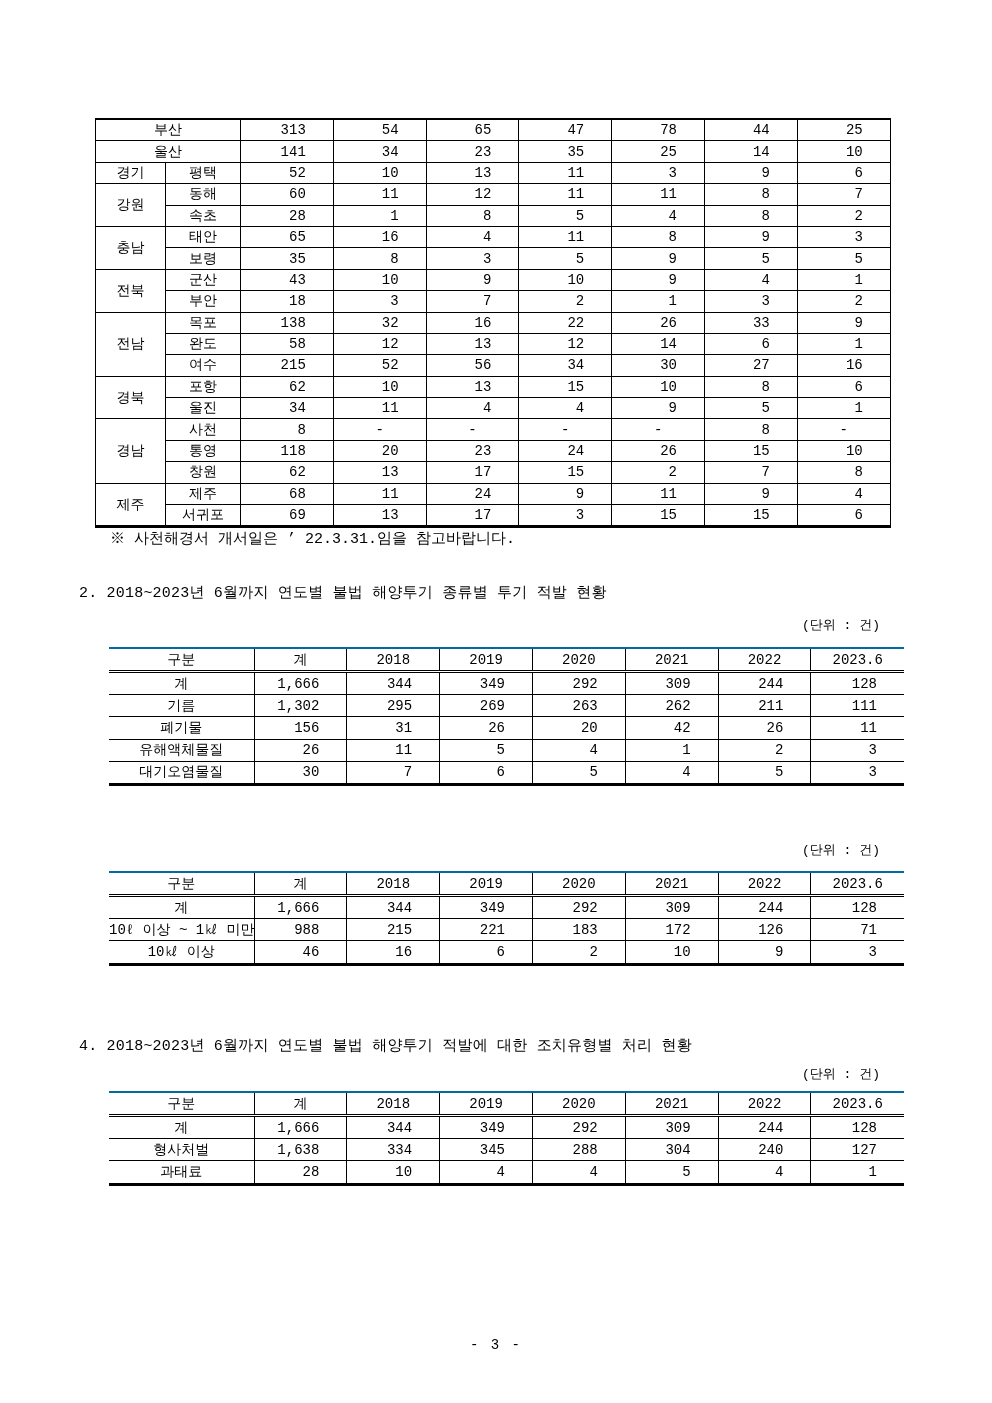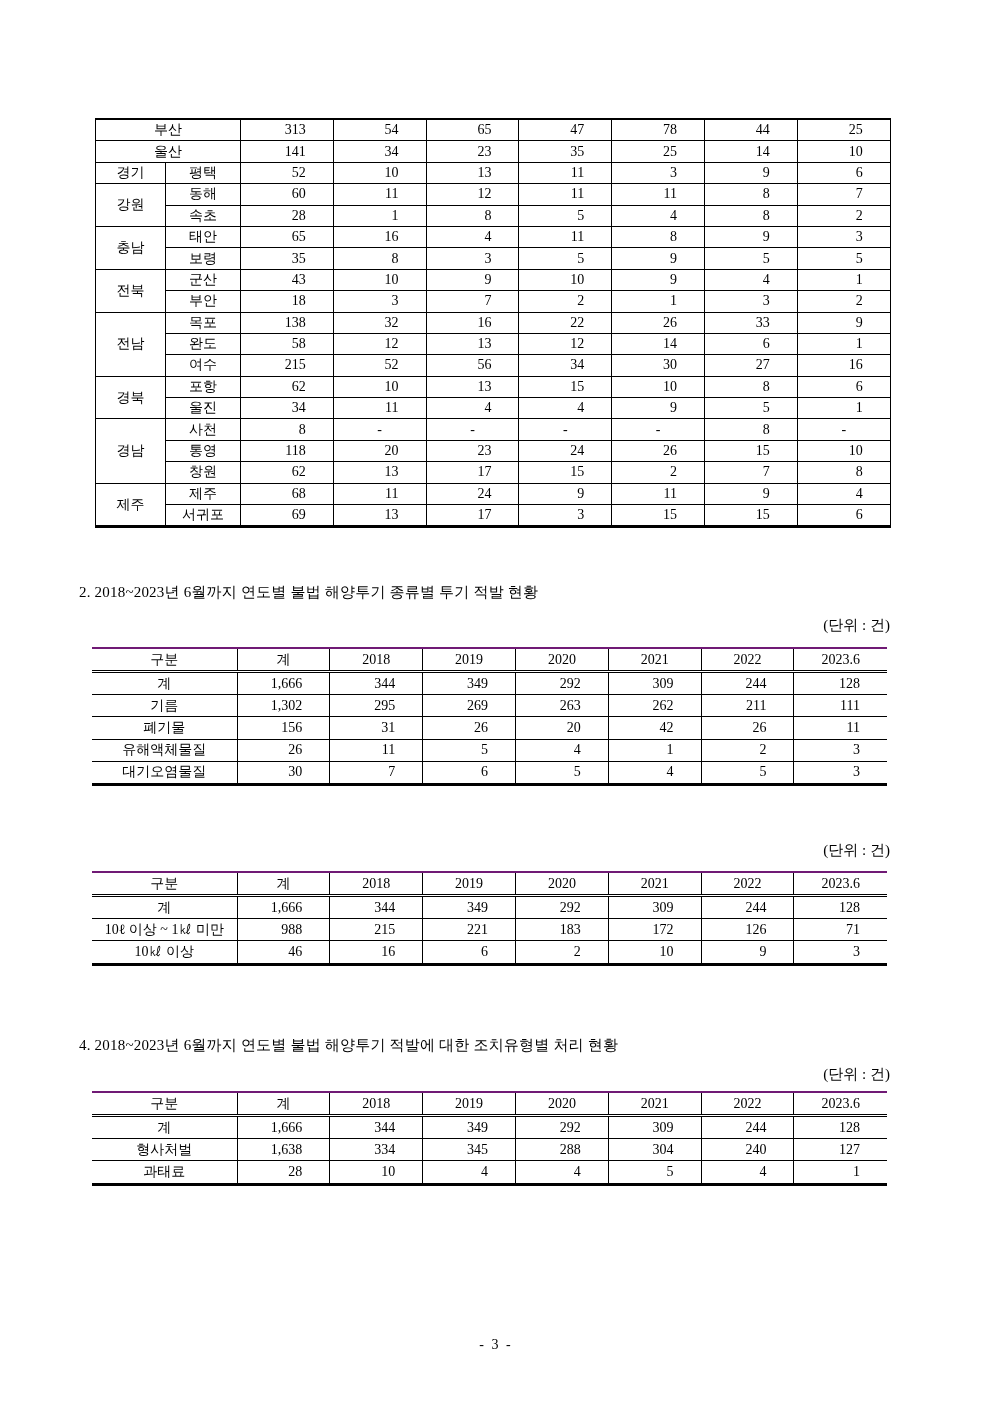--- a/index.html
+++ b/index.html
@@ -1,44 +1,44 @@
 <!DOCTYPE html>
 <html><head>
 <meta charset="utf-8">
 <style>
   html,body { margin:0; padding:0; background:#fff; }
   .page {
     position:relative; width:992px; height:1403px; background:#ffffff;
-    font-family:Liberation Serif, serif; color:#000;
+    font-family:Liberation Mono, monospace; color:#000;
     overflow:hidden;
   }
   
   table { border-collapse:collapse; table-layout:fixed; width:795px; }
   td,th { padding:0; font-size:14px; font-weight:normal; text-align:center;
           overflow:hidden; white-space:nowrap; }
   .num   { text-align:right; padding-right:27px; }
   .dash  { text-align:center; }
   
   .t1 { position:absolute; left:95px; top:118px;
         border-top:2px solid #000; border-bottom:3px solid #000;
         border-left:1px solid #000; border-right:1px solid #000; }
   .t1 td { border:1px solid #000; height:20.4px; }
   
-  .yr { position:absolute; left:92px;
-        border-top:2px solid #701a75; border-bottom:3px solid #000; }
+  .yr { position:absolute; left:109px;
+        border-top:2px solid #0369a1; border-bottom:3px solid #000; }
   .yr th { border:1px solid #000; border-bottom:3px double #000; height:21px; }
   .yr td { border:1px solid #000; height:21.2px; }
   .yr tr > *:first-child { border-left:none; }
   .yr tr > *:last-child  { border-right:none; }
   .t2 { top:647px; } .t3 { top:871px; } .t4 { top:1091px; }
   
   .note  { position:absolute; left:110px; top:529px; font-size:15px; }
   .stitle{ position:absolute; left:79px; font-size:15px; letter-spacing:0.2px; }
   .s2t { top:583px; } .s3t { top:810px; } .s4t { top:1036px; }
-  .unit { position:absolute; right:102px; font-size:15px; }
+  .unit { position:absolute; right:112px; font-size:13px; }
   .u2 { top:616px; } .u3 { top:841px; } .u4 { top:1065px; }
   .pagenum { position:absolute; left:0; top:1337px; width:992px;
              text-align:center; font-size:14px; letter-spacing:2px; }
 </style>
 </head>
 <body>
 
 <div class="page">
 
   <table class="t1">
@@ -248,20 +248,21 @@
           <td class="num">13</td>
           <td class="num">17</td>
           <td class="num">3</td>
           <td class="num">15</td>
           <td class="num">15</td>
           <td class="num">6</td>
         </tr>
       </tbody>
   </table>
 
+  <div class="note">※ 사천해경서 개서일은 ’ 22.3.31.임을 참고바랍니다.</div>
 
   <div class="stitle s2t">2. 2018~2023년 6월까지 연도별 불법 해양투기 종류별 투기 적발 현황</div>
   <div class="unit u2">(단위 : 건)</div>
   <table class="yr t2">
     <colgroup>
       <col style="width:145px">
       <col style="width:92.8px">
         <col style="width:92.8px">
         <col style="width:92.8px">
       <col style="width:92.8px">

